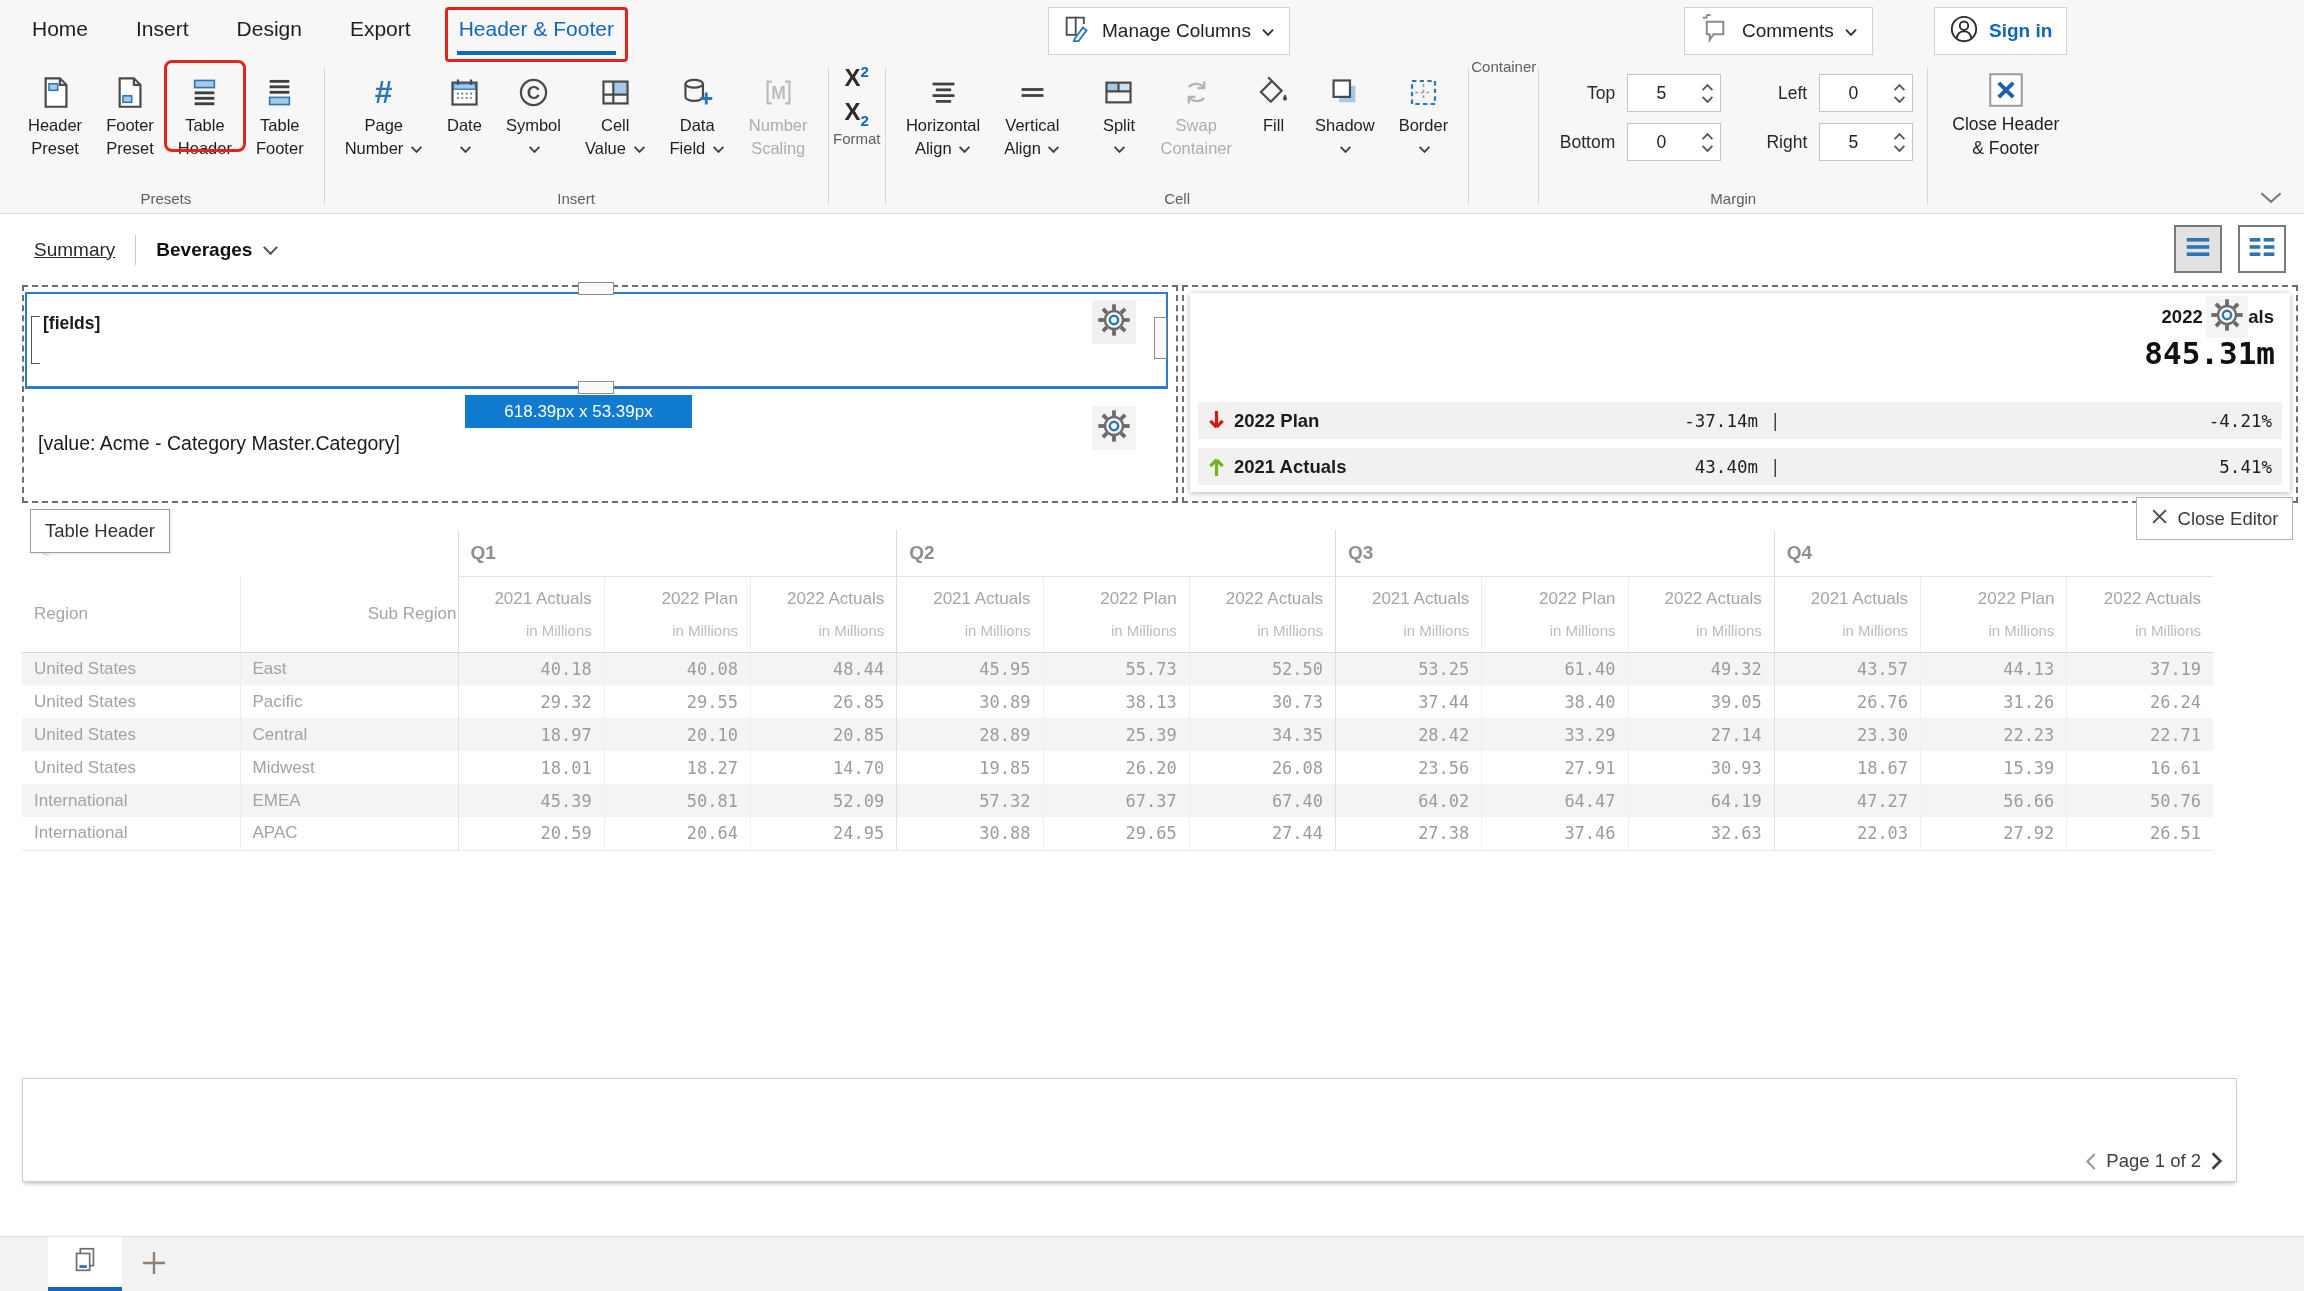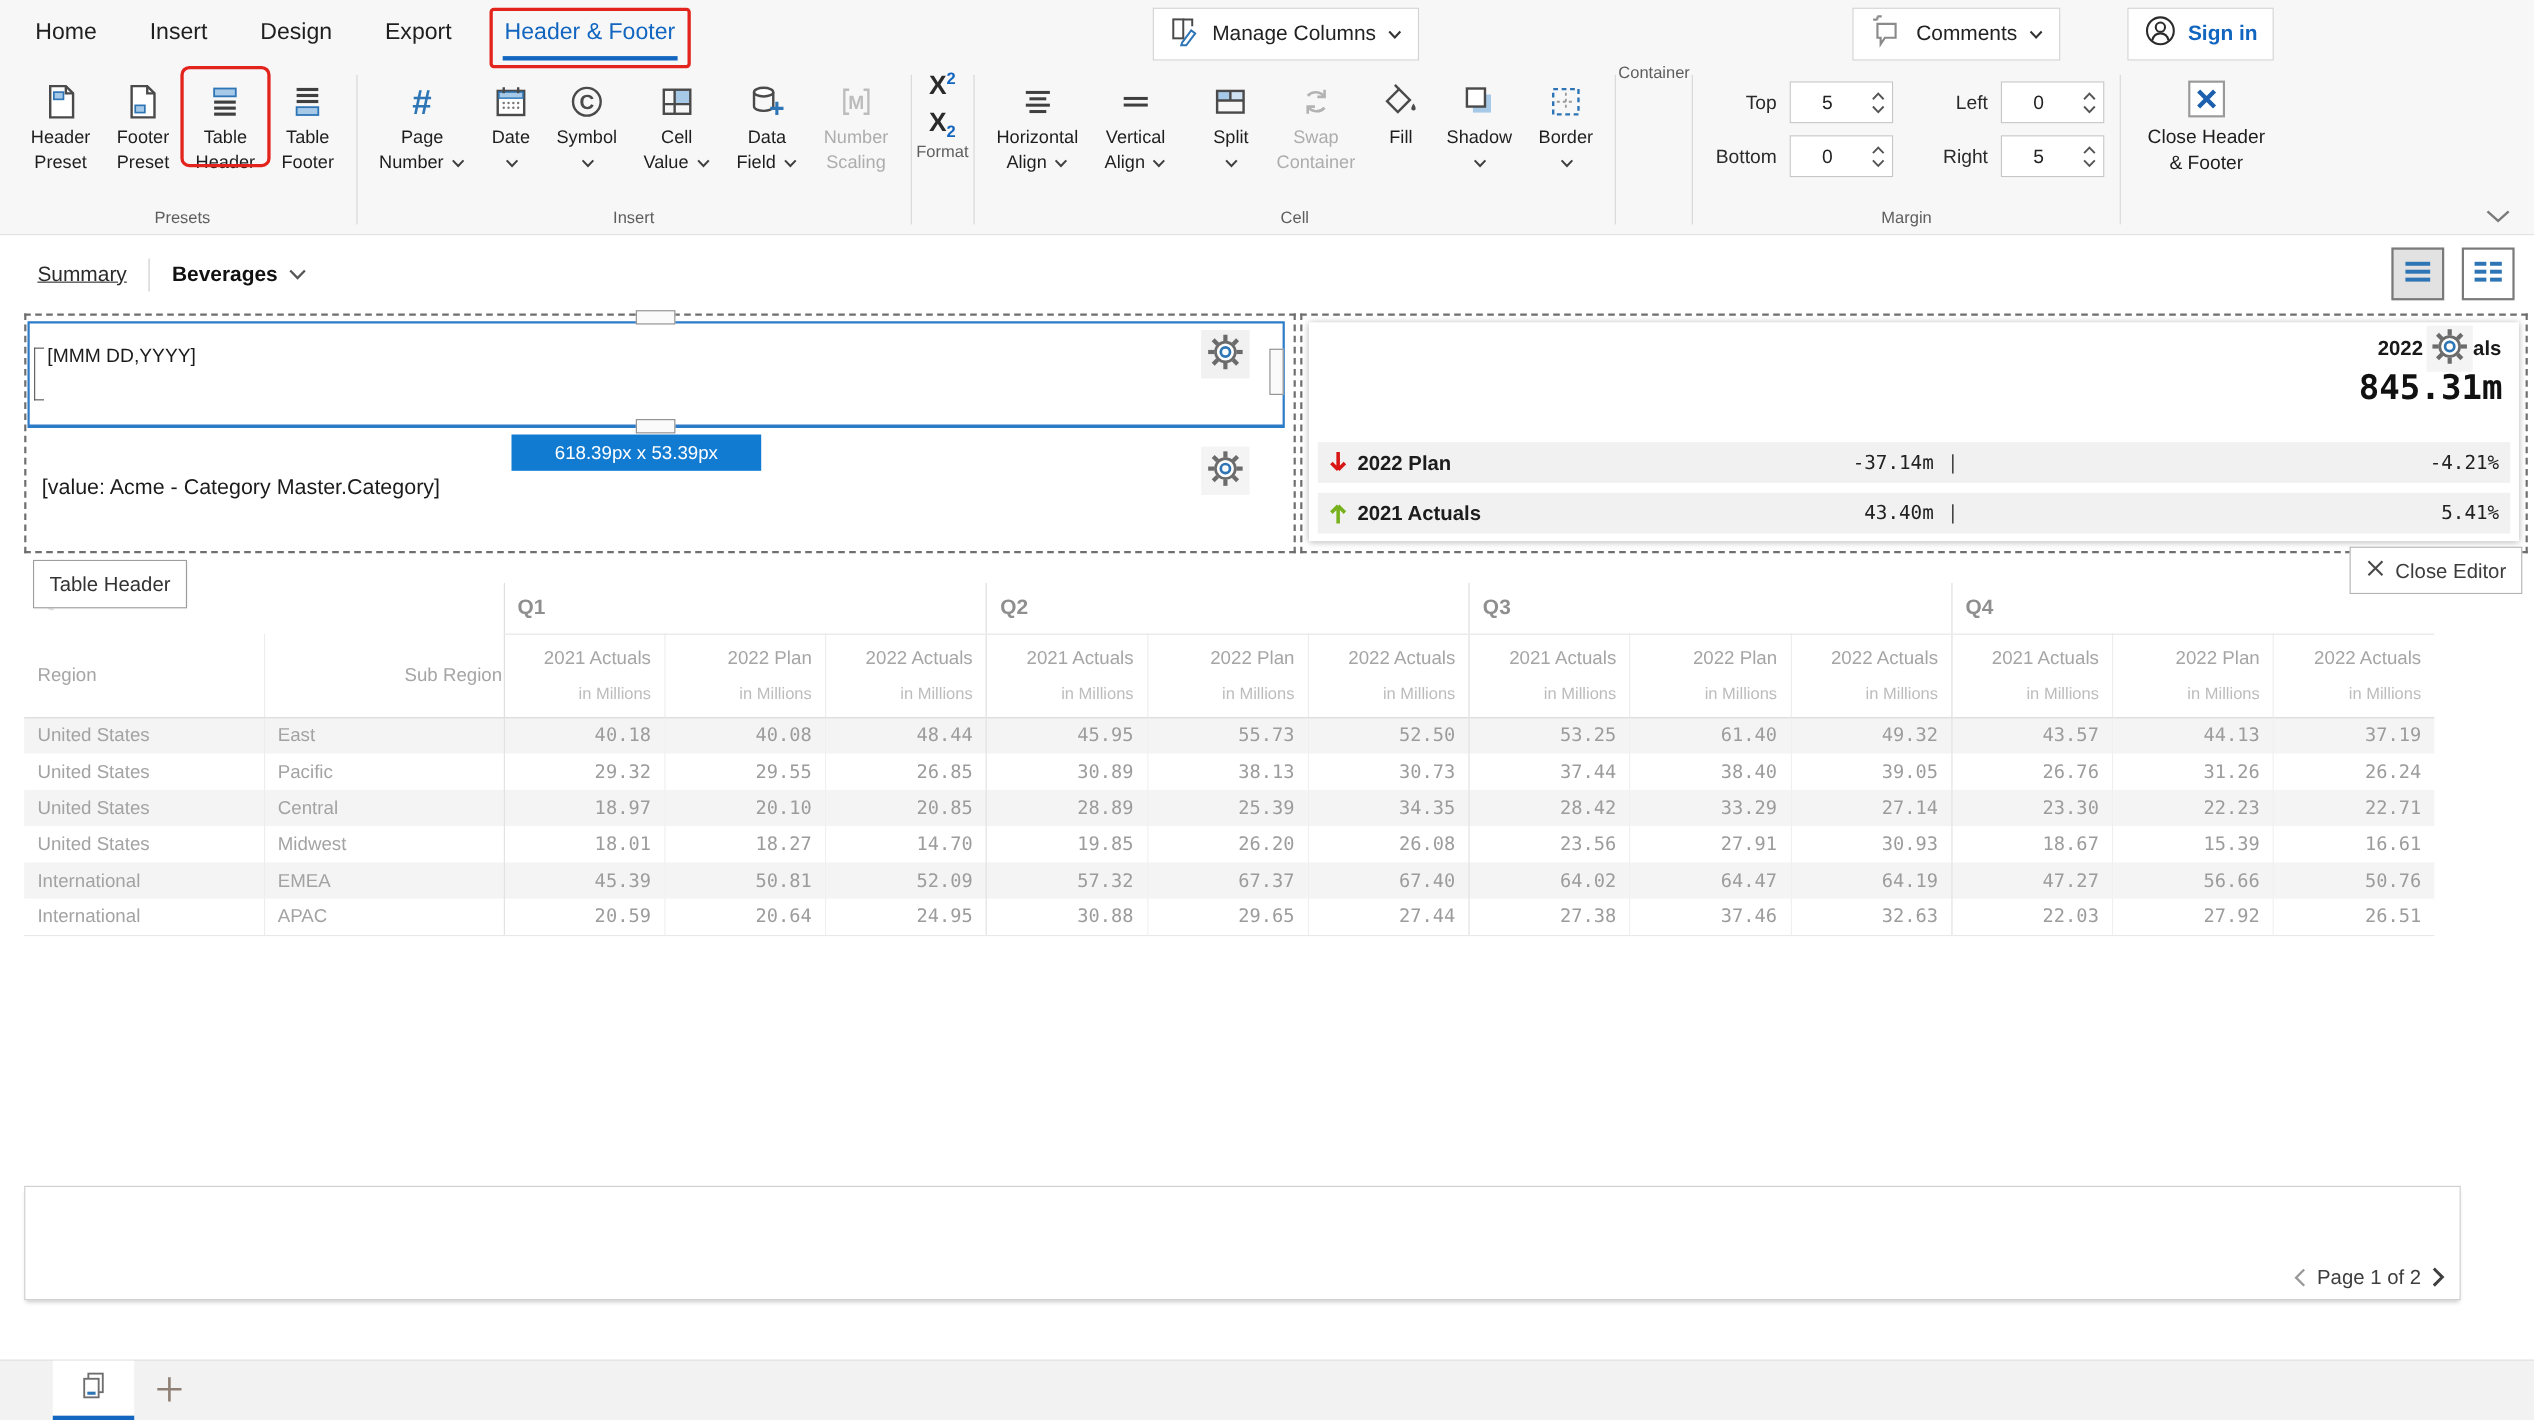--- a/index.html
+++ b/index.html
@@ -515,21 +515,21 @@
             </svg></span>
       </div>
     </div>
   </div>
 
   <div class="dashed dashedL"></div>
   <div class="dashed dashedR"></div>
 
   <div class="fields-box">
     <div class="bracket"></div>
-    <div class="fields-line2">[MMM DD,YYYY]</div>
+    <div class="fields-line1">[fields]</div>
   </div>
   <div class="handle top"></div>
   <div class="handle bottom"></div>
   <div class="handle right"></div>
 
   <div class="gearbtn gear1">
       <span class="gear-slot"><svg viewBox="0 0 40 40" width="38" height="38">
           <g fill="#6b6b6b">
             <rect x="18" y="3.5" width="4" height="6"></rect>
             <rect x="18" y="30.5" width="4" height="6"></rect>

